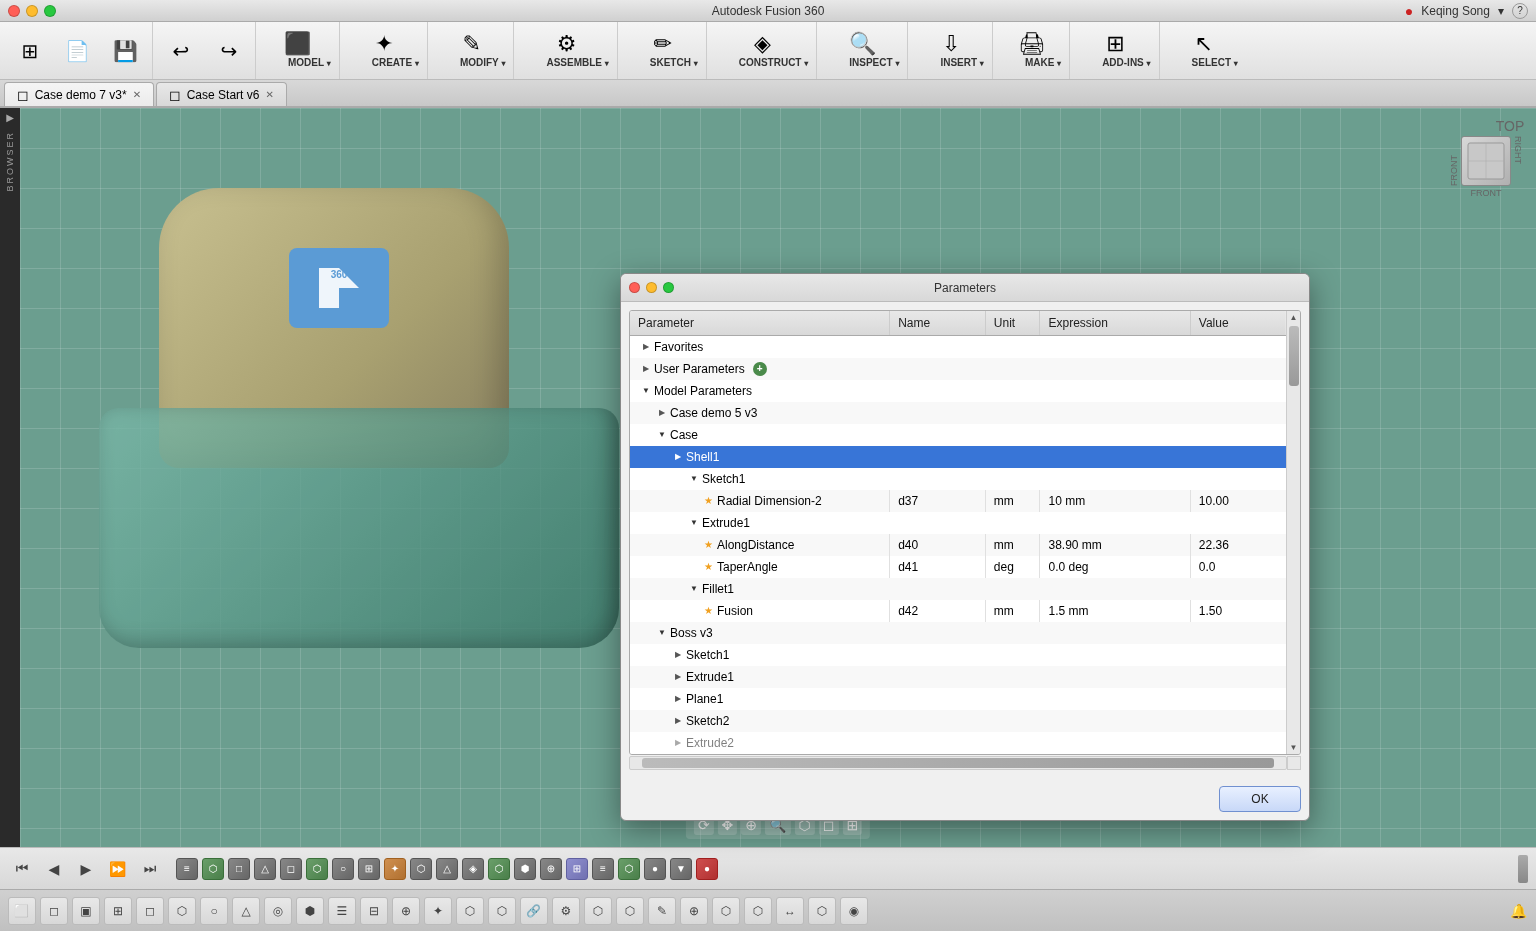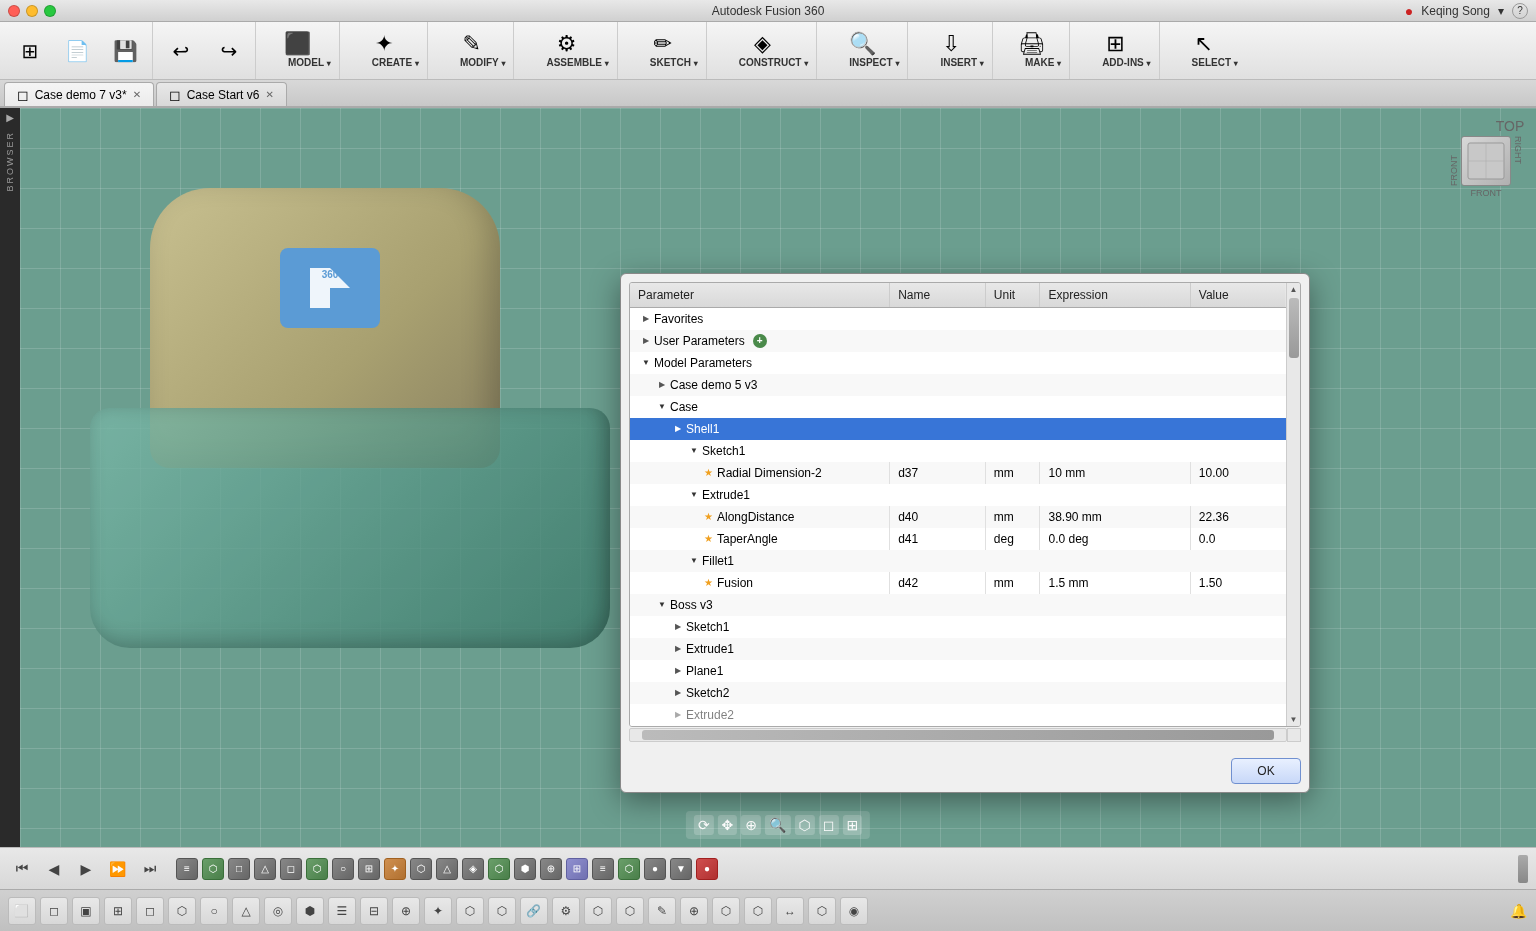--- a/index.html
+++ b/index.html
@@ -165,21 +165,21 @@
       position: absolute;
       inset: 0;
       background-image:
         linear-gradient(rgba(255,255,255,0.15) 1px, transparent 1px),
         linear-gradient(90deg, rgba(255,255,255,0.15) 1px, transparent 1px);
       background-size: 40px 40px;
     }
     
     .model-body {
       position: absolute;
-      left: 70px;
+      left: 79px;
       top: 60px;
       width: 500px;
       height: 500px;
     }
     .model-top {
       position: absolute;
       top: 20px;
       left: 60px;
       width: 350px;
       height: 280px;
@@ -406,21 +406,21 @@
       font-size: 10px;
       font-weight: bold;
       cursor: pointer;
     }
     .dialog-footer {
       display: flex;
       justify-content: flex-end;
       padding: 8px 8px;
     }
     .ok-btn {
-      width: 70px;
+      width: 82px;
       height: 26px;
       background: linear-gradient(to bottom, #e8f0ff, #c8d8f8);
       border: 1px solid #7090d0;
       border-radius: 4px;
       display: flex;
       align-items: center;
       justify-content: center;
       font-size: 12px;
       font-weight: 500;
       cursor: pointer;
@@ -605,20 +605,28 @@
       <div class="nav-btn">🔍</div>
       <div class="nav-btn">⬡</div>
       <div class="nav-btn">◻</div>
       <div class="nav-btn">⊞</div>
     </div>
   </div>
 
   <div class="dialog-overlay">
     <div class="dialog">
 
+      <div class="dialog-titlebar">
+        <div class="dialog-traffic">
+          <div class="dialog-tl dlg-close"></div>
+          <div class="dialog-tl dlg-min"></div>
+          <div class="dialog-tl dlg-max"></div>
+        </div>
+        <span class="dialog-title-text">Parameters</span>
+      </div>
 
       <div class="dialog-content">
         <div style="display:flex; border:1px solid #aaa; border-radius:3px; overflow:hidden;">
           <div style="flex:1; overflow:hidden;">
             <table class="params-table">
               <thead>
                 <tr>
                   <th class="col-param">Parameter</th>
                   <th class="col-name">Name</th>
                   <th class="col-unit">Unit</th>

